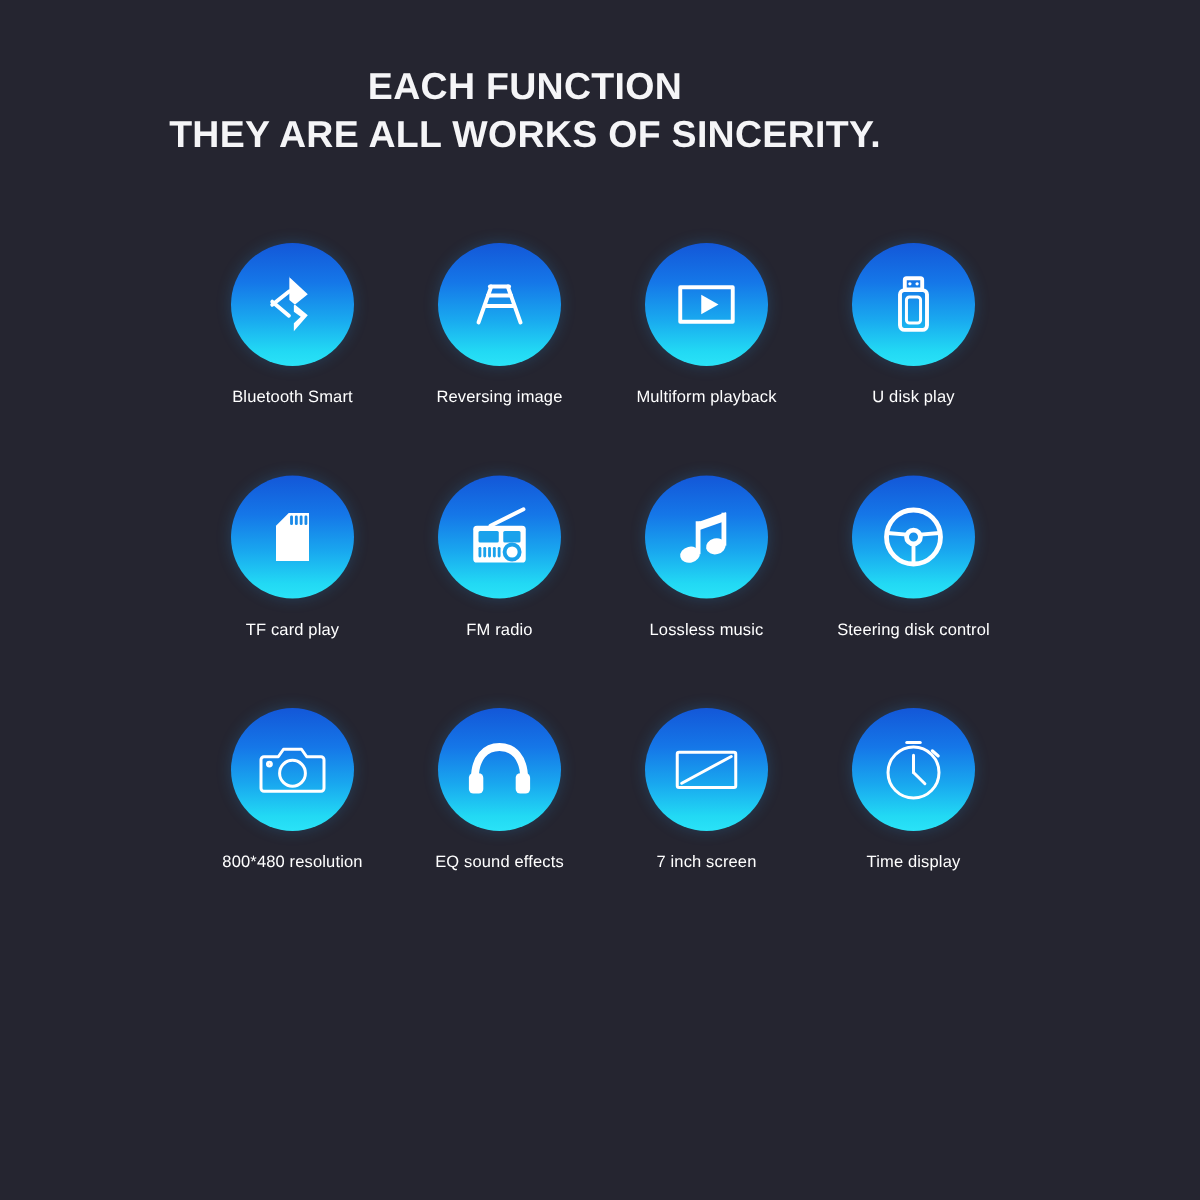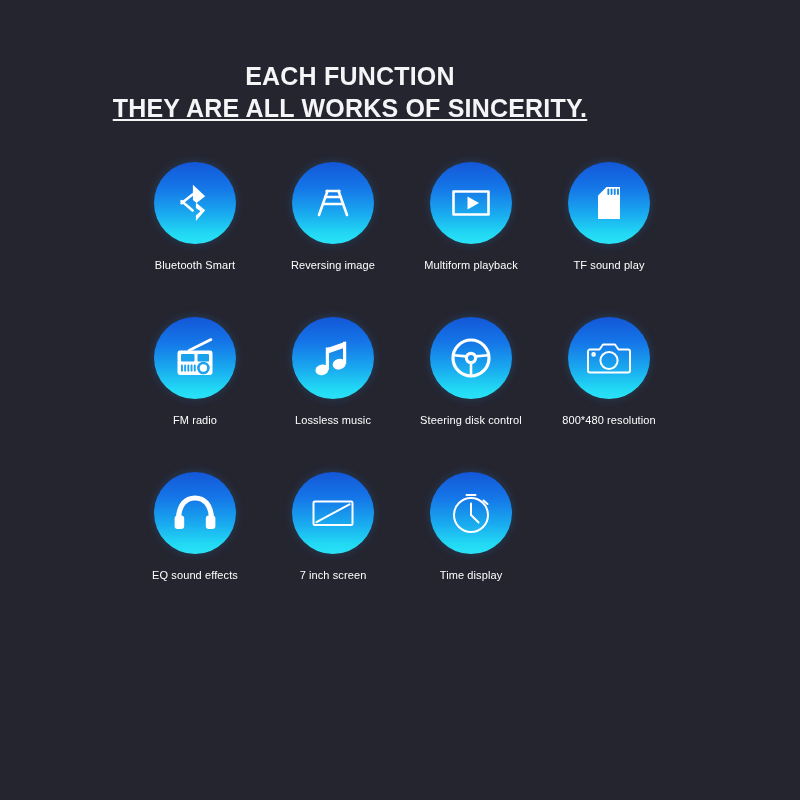--- a/index.html
+++ b/index.html
@@ -13,33 +13,33 @@
 
   body {
     background: #252530;
     font-family: "Liberation Sans", sans-serif;
     position: relative;
   }
 
   
   .headline {
     width: 700px;
-    padding-top: 60px;
+    padding-top: 42px;
     text-align: center;
     color: #ffffff;
   }
   .headline-line {
     display: block;
     font-weight: 700;
     letter-spacing: 0.2px;
     line-height: 1.28;
     color: #f5f5f7;
   }
   .headline-line.l1 { font-size: 25px; }
-  .headline-line.l2 { font-size: 25px; text-decoration: underline; }
+  .headline-line.l2 { font-size: 25px; }
 
   
   .grid {
     position: absolute;
     top: 162px;
     left: 126px;
     width: 552px;
     display: grid;
     grid-template-columns: repeat(4, 138px);
     grid-template-rows: repeat(4, 155px);
@@ -134,34 +134,46 @@
       <svg viewBox="0 0 48 48">
         <rect class="st" x="6.5" y="12.5" width="35" height="23"></rect>
         <path class="fl" d="M20.5 17.5 32 24 20.5 30.5 Z"></path>
       </svg>
     </div>
     <div class="label">Multiform playback</div>
   </div>
 
 
 
+  <div class="cell">
+    <div class="badge">
+      <svg viewBox="0 0 48 48">
+        <rect class="st" x="18.2" y="6.5" width="11.6" height="7.4" rx="1.2"></rect>
+        <circle class="fl" cx="21.6" cy="10.2" r="1.1"></circle>
+        <circle class="fl" cx="26.4" cy="10.2" r="1.1"></circle>
+        <rect class="st" x="15" y="14.4" width="18" height="26.5" rx="3"></rect>
+        <rect class="st-thin" x="19.3" y="19" width="9.4" height="17.4" rx="2"></rect>
+      </svg>
+    </div>
+    <div class="label">U disk play</div>
+  </div>
 
   <div class="cell">
     <div class="badge">
       <svg viewBox="0 0 48 48">
         <path class="fl" d="M13 16.5 21.5 8 35 8 35 40 13 40 Z"></path>
         <g fill="#1a8ae8">
           <rect x="22.4" y="9.6" width="1.9" height="6.4" rx="0.9"></rect>
           <rect x="25.6" y="9.6" width="1.9" height="6.4" rx="0.9"></rect>
           <rect x="28.8" y="9.6" width="1.9" height="6.4" rx="0.9"></rect>
           <rect x="32.0" y="9.6" width="1.9" height="6.4" rx="0.9"></rect>
         </g>
       </svg>
     </div>
-    <div class="label">TF sound play</div>
+    <div class="label">TF card play</div>
   </div>
 
 
   <div class="cell">
     <div class="badge">
       <svg viewBox="0 0 48 48">
         <path class="st" d="M18 16.5 40 5.5"></path>
         <rect class="fl" x="6.5" y="16.5" width="35" height="24.5" rx="2.4"></rect>
         <g fill="#1aa2ec">
           <rect x="10" y="20" width="13.5" height="7.6" rx="1"></rect>

